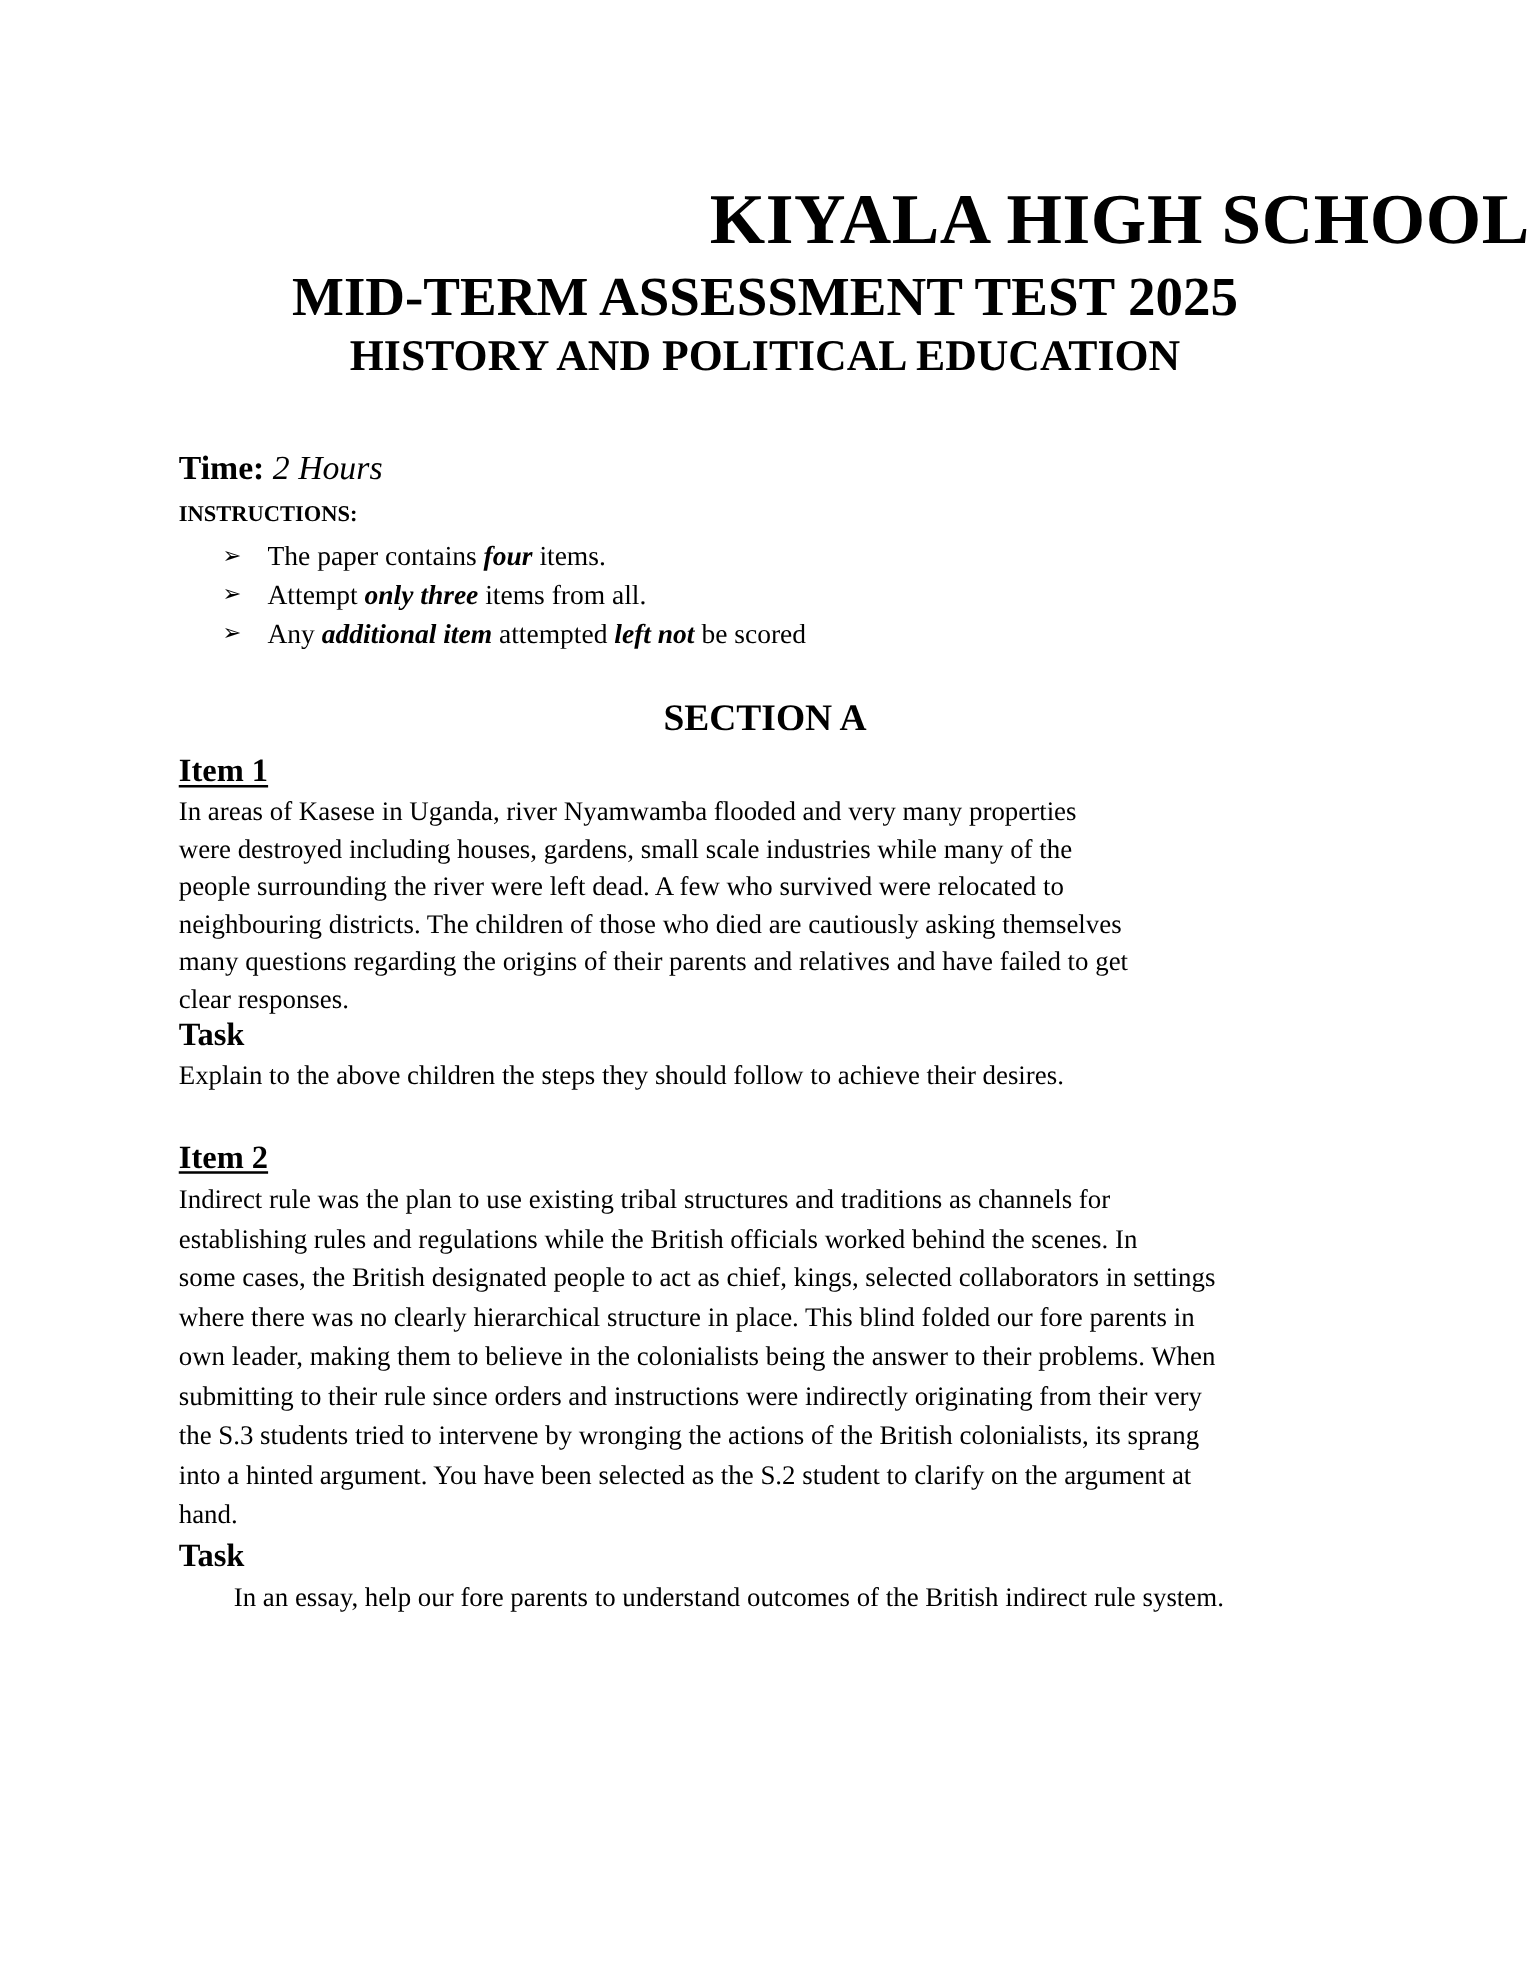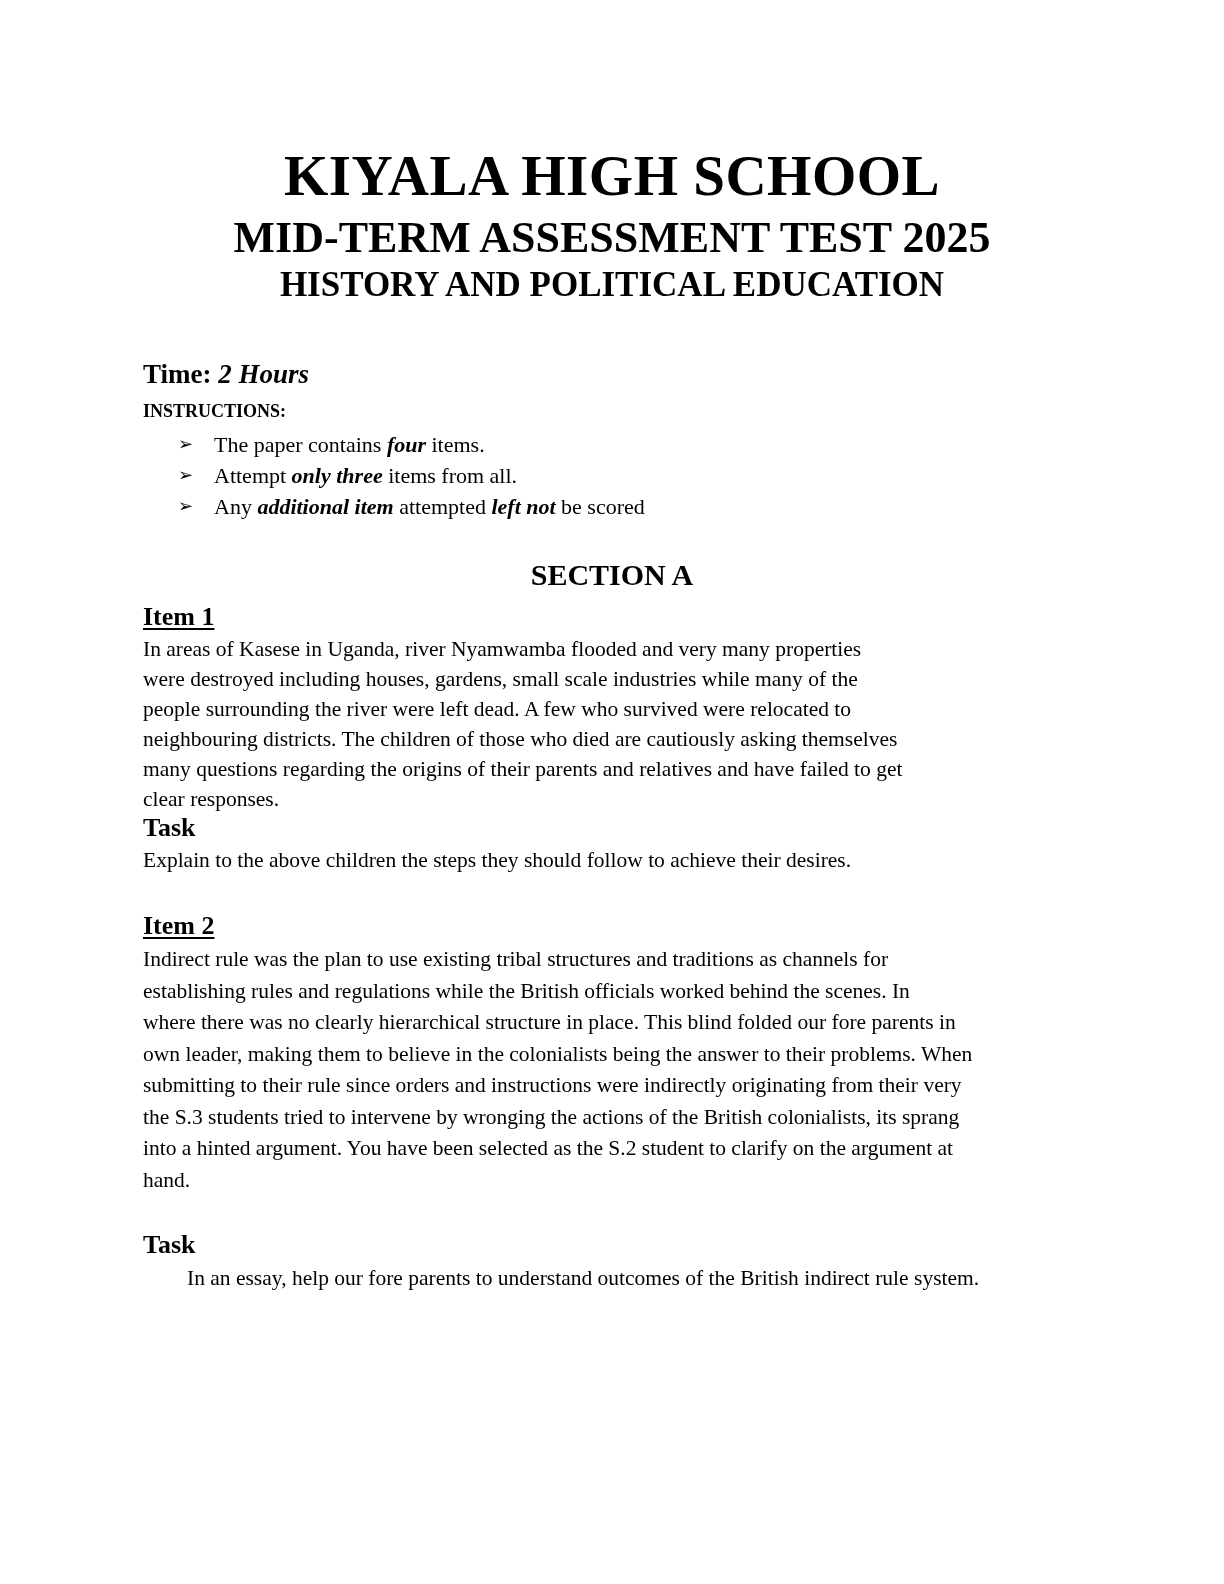--- a/index.html
+++ b/index.html
@@ -2,26 +2,26 @@
 <html><head>
   <meta charset="utf-8">
   <style>
     html, body { margin: 0; padding: 0; background: #ffffff; }
     body {
       width: 1224px; height: 1584px; position: relative; overflow: hidden;
       font-family: "Liberation Serif", "DejaVu Serif", serif; color: #000;
     }
     .page { position: absolute; left: 0; top: 0; width: 1224px; height: 1584px; }
     .center { position: absolute; left: 0; width: 1224px; text-align: center; font-weight: bold; white-space: nowrap; }
-    .school { top: 138px; font-size: 57px; line-height: 76px; letter-spacing: 0.5px; }
+    .school { top: 138px; font-size: 57px; line-height: 76px; letter-spacing: 0.5px; text-align: right; }
     .sub1 { top: 215px; font-size: 44px; line-height: 46px; }
     .sub2 { top: 262px; font-size: 35px; line-height: 46px; }
     .sub3 { top: 309px; font-size: 35px; line-height: 46px; }
     .time { position: absolute; left: 143px; top: 356px; font-size: 27px; line-height: 36px; font-weight: bold; white-space: nowrap; }
-    .time i { font-weight: bold; font-style: italic; }
+    .time i { font-weight: normal; font-style: italic; }
     .instr { position: absolute; left: 143px; top: 393px; font-size: 18px; line-height: 36px; font-weight: bold; white-space: nowrap; }
     .bullets { position: absolute; left: 178px; top: 429px; margin: 0; padding: 0; list-style: none; }
     .bullets li { font-size: 22px; line-height: 31px; height: 31px; white-space: nowrap; position: relative; padding-left: 36px; }
     .bullets li .arrow { position: absolute; left: 0; top: 0; font-size: 18px; }
     .bullets b { font-style: italic; font-weight: bold; }
     .section { top: 556px; font-size: 30px; line-height: 38px; }
     .heading { position: absolute; left: 143px; font-size: 26px; line-height: 34px; font-weight: bold; white-space: nowrap; }
     .heading.u span { text-decoration: underline; text-decoration-thickness: 2px; text-underline-offset: 3px; }
     .para { position: absolute; left: 143px; font-size: 21.5px; white-space: nowrap; }
     .para .ln { display: block; }
@@ -76,20 +76,21 @@
   <div class="para p1" style="top:845px;">
     <span class="ln">Explain to the above children the steps they should follow to achieve their desires.</span>
   </div>
 
   <div class="heading u" style="top:909px;">
     <span>Item 2</span>
   </div>
   <div class="para p2" style="top:944px;">
     <span class="ln">Indirect rule was the plan to use existing tribal structures and traditions as channels for</span>
     <span class="ln">establishing rules and regulations while the British officials worked behind the scenes. In</span>
+    <span class="ln">some cases, the British designated people to act as chief, kings, selected collaborators in settings</span>
     <span class="ln">where there was no clearly hierarchical structure in place. This blind folded our fore parents in</span>
     <span class="ln">own leader, making them to believe in the colonialists being the answer to their problems. When</span>
     <span class="ln">submitting to their rule since orders and instructions were indirectly originating from their very</span>
     <span class="ln">the S.3 students tried to intervene by wronging the actions of the British colonialists, its sprang</span>
     <span class="ln">into a hinted argument. You have been selected as the S.2 student to clarify on the argument at</span>
     <span class="ln">hand.</span>
   </div>
   <div class="heading" style="top:1228px;">Task</div>
   <div class="para p2" style="top:1263px;margin-left:44px;">
     <span class="ln">In an essay, help our fore parents to understand outcomes of the British indirect rule system.</span>

